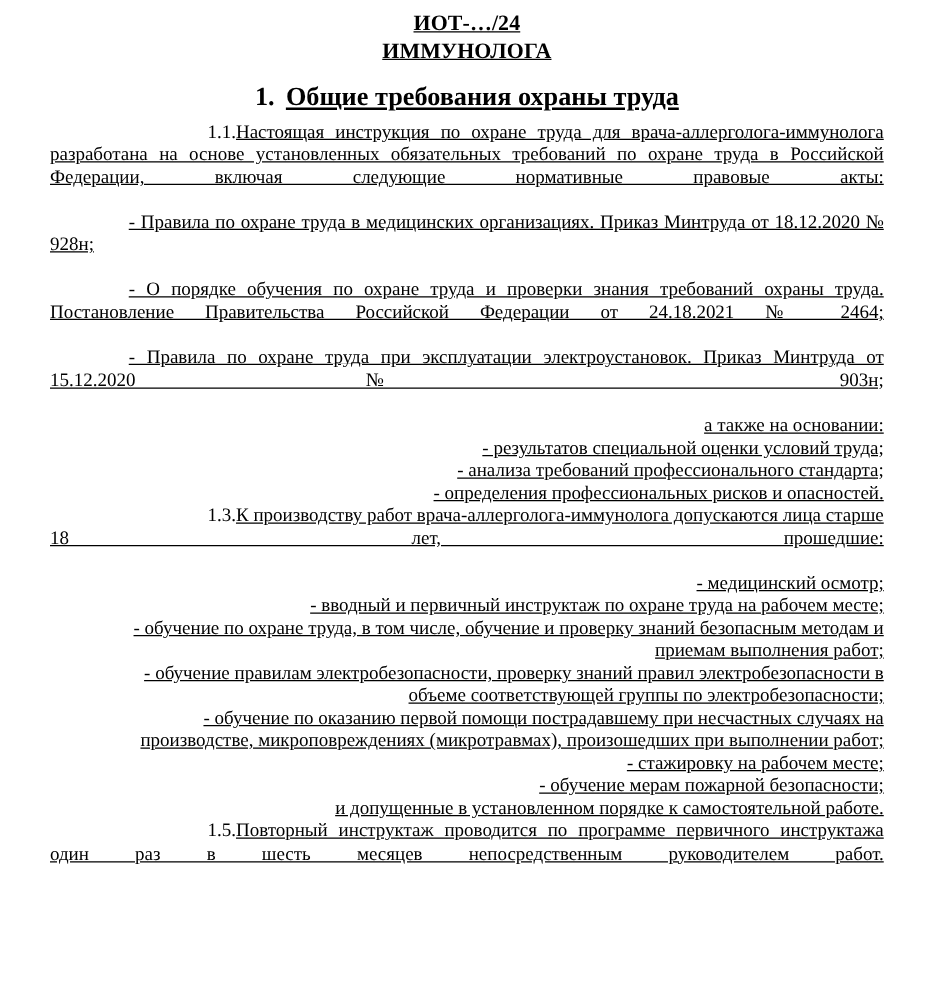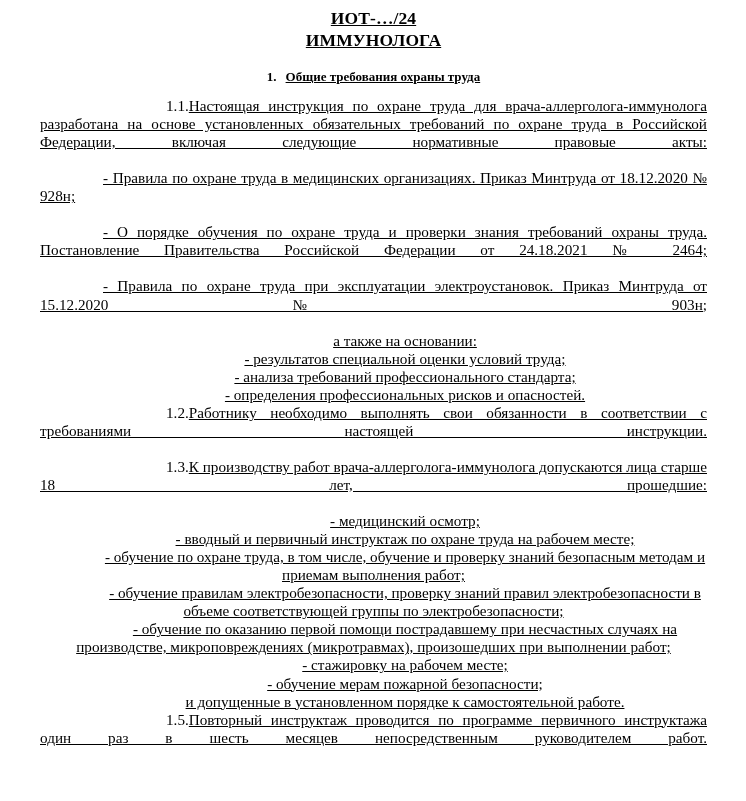--- a/index.html
+++ b/index.html
@@ -29,41 +29,41 @@
     font-size: 17.5px;
     line-height: 22px;
     letter-spacing: 0.1px;
   }
   .doc-title-line {
     display: block;
   }
   .section-heading {
     text-align: center;
     font-weight: bold;
-    font-size: 13px;
+    font-size: 21px;
     line-height: 20px;
     margin-top: 16px;
     margin-bottom: 10px;
   }
   .section-heading .num {
     display: inline-block;
     margin-right: 9px;
   }
   .body-block {
     font-size: 15.2px;
     line-height: 18.05px;
   }
   p.para {
     margin: 0;
     text-align: justify;
     text-indent: 0;
     text-justify: inter-word;
   }
   p.para.noj {
-    text-align: center;
+    text-align: right;
   }
   
   p.clause {
     text-indent: 63px;
   }
   p.clause .cnum {
     display: inline-block;
     min-width: 67px;
   }
   
@@ -106,21 +106,20 @@
     <p class="para item">- Правила по охране труда при эксплуатации электроустановок. Приказ Минтруда от 15.12.2020 № 903н;</p>
 
     <p class="para noj plain">а также на основании:</p>
 
     <p class="para noj item">- результатов специальной оценки условий труда;</p>
 
     <p class="para noj item">- анализа требований профессионального стандарта;</p>
 
     <p class="para noj item">- определения профессиональных рисков и опасностей.</p>
 
-    <p class="para clause"><span class="cnum">1.2.</span><span>Работнику необходимо выполнять свои обязанности в соответствии с требованиями настоящей инструкции.</span></p>
 
     <p class="para clause"><span class="cnum">1.3.</span><span>К производству работ врача-аллерголога-иммунолога допускаются лица старше 18 лет, прошедшие:</span></p>
 
     <p class="para noj item">- медицинский осмотр;</p>
 
     <p class="para noj item">- вводный и первичный инструктаж по охране труда на рабочем месте;</p>
 
     <p class="para noj item">- обучение по охране труда, в том числе, обучение и проверку знаний безопасным методам и приемам выполнения работ;</p>
 
     <p class="para noj item">- обучение правилам электробезопасности, проверку знаний правил электробезопасности в объеме соответствующей группы по электробезопасности;</p>

